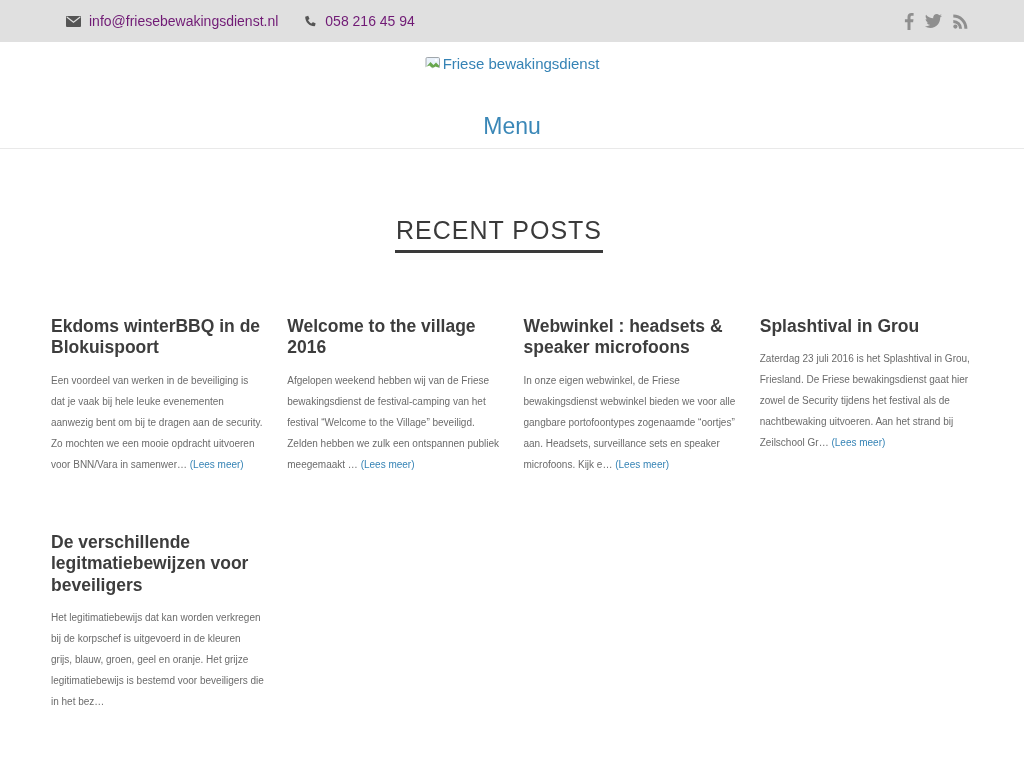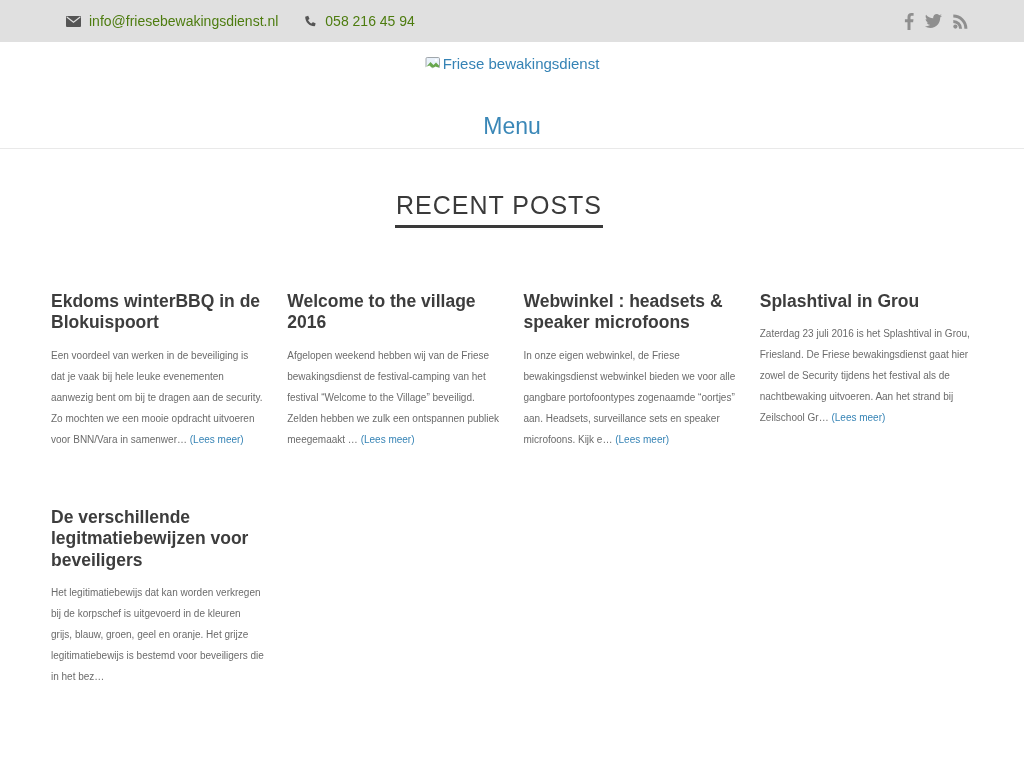--- a/index.html
+++ b/index.html
@@ -17,21 +17,21 @@
     height: 42px;
     background: #e0e0e0;
     display: flex;
     align-items: center;
     justify-content: space-between;
     padding: 0 56px 0 66px;
   }
   .topbar-left { display: flex; align-items: center; gap: 26px; }
   .contact-item {
     display: flex; align-items: center; gap: 8px;
-    color: #4d7c0f; font-size: 14px;
+    color: #701a75; font-size: 14px;
   }
   .contact-item svg { display: block; }
   .social { display: flex; align-items: center; gap: 11px; }
   .social a { display: flex; align-items: center; text-decoration: none; }
   .social svg { fill: #8f8f8f; display: block; }
 
   
   .siteheader {
     text-align: center;
     padding: 13px 0 10px;
@@ -51,21 +51,21 @@
   .menu-toggle {
     margin-top: 39px;
     color: #3a87b7;
     font-size: 23px;
     line-height: 23px;
     cursor: pointer;
   }
 
   
   .main { width: 922px; margin: 0 auto; }
-  .heading-wrap { text-align: center; margin-top: 42px; }
+  .heading-wrap { text-align: center; margin-top: 67px; }
   .recent-heading {
     display: inline-block;
     margin: 0;
     transform: translateX(-13px);
     font-size: 25px;
     font-weight: 400;
     letter-spacing: 1px;
     color: #3a3a3a;
     border-bottom: 3px solid #3a3a3a;
     padding: 0 1px 5px;

